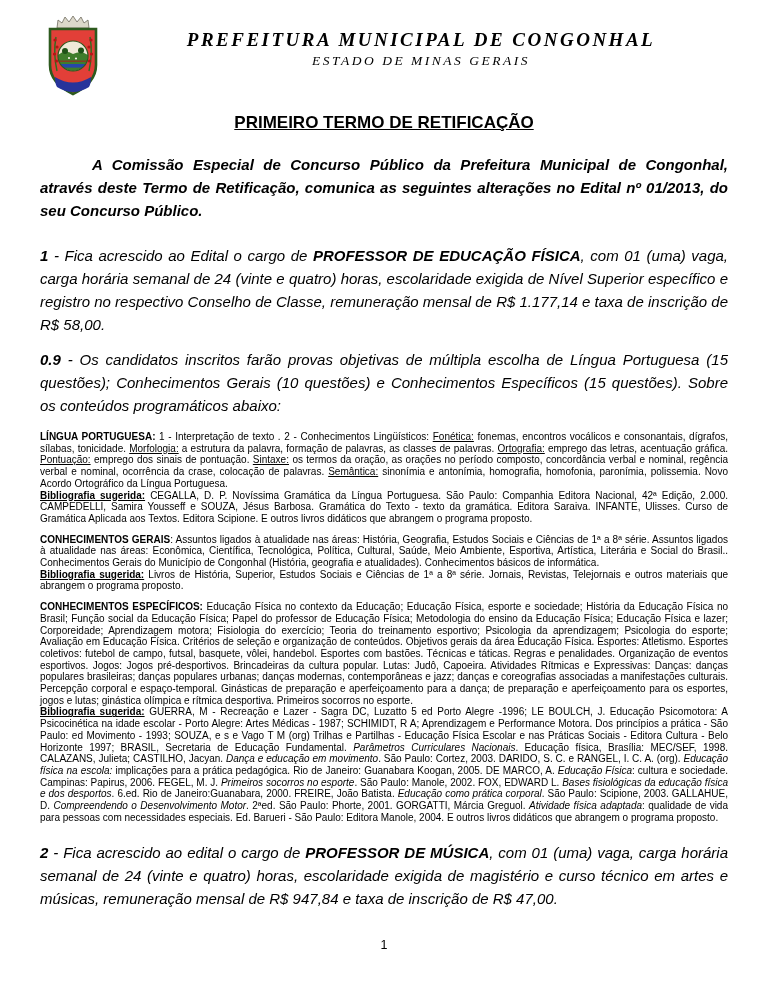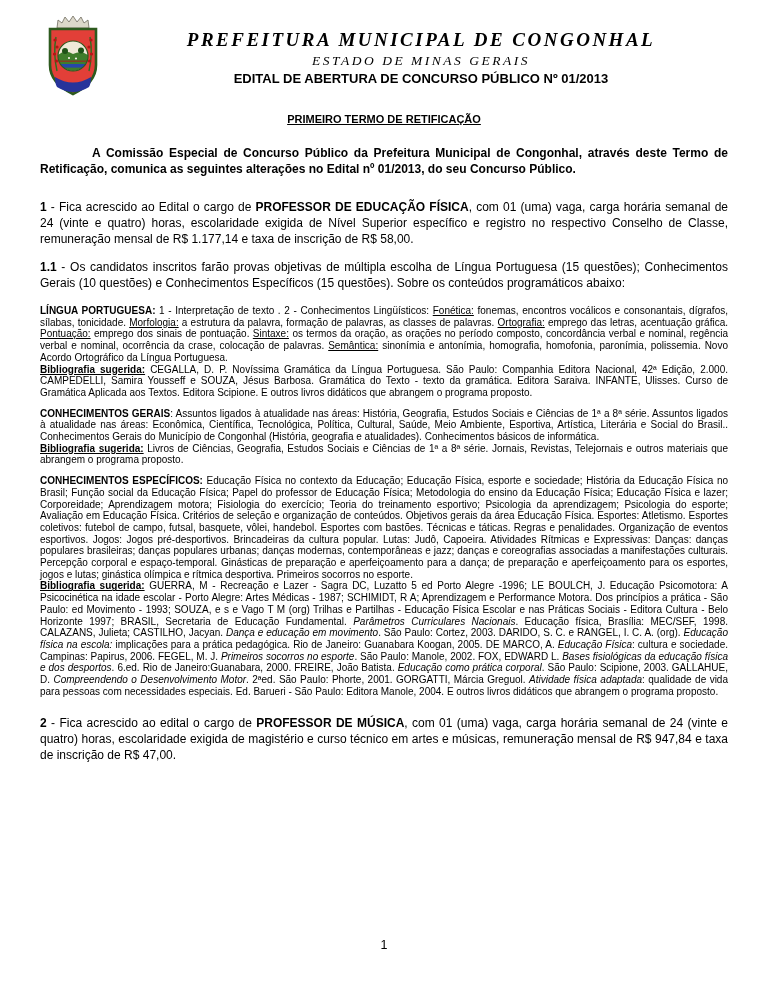--- a/index.html
+++ b/index.html
@@ -18,26 +18,26 @@
     font-weight:bold; font-style:italic;
     font-size:19px; letter-spacing:2.5px; white-space:nowrap;
   }
   .h-subtitle {
     font-family:"Liberation Serif","DejaVu Serif",serif;
     font-style:italic; font-size:13.5px; letter-spacing:2.5px; margin-top:2px;text-align:center;
   }
   .h-edital { font-weight:bold; font-size:13px; margin-top:2px; }
   
   .doc-title {
-    text-align:center; font-weight:bold; font-size:11px;
+    text-align:center; font-weight:bold; font-size:17px;
     text-decoration:underline; margin-top:12px;
   }
   
   .content { padding:0 40px; }
-  .para { font-size:12px; line-height:16px; text-align:justify; margin:0; }
+  .para { font-size:15px; line-height:23px; text-align:justify; margin:0;font-style:italic; }
   .indent { text-indent:52px; }
   .block { font-size:10px; line-height:11.7px; text-align:justify; margin:0; }
   .mt-intro { margin-top:20px; }
   .mt-item1 { margin-top:22px; }
   .mt-sub   { margin-top:12px; }
   .mt-lp    { margin-top:14px; }
   .mt-sec   { margin-top:9px; }
   .mt-item2 { margin-top:17px; }
   
   .r-b { font-weight:bold; }
@@ -87,41 +87,40 @@
         <circle cx="27" cy="45" r="1.1" fill="#f2efe6"></circle>
         <circle cx="34" cy="45.5" r="1.1" fill="#f2efe6"></circle>
       </g>
       <circle cx="31" cy="43" r="15" fill="none" stroke="#2d5a1e" stroke-width="1.2"></circle>
 
       <path d="M13 64 Q31 75 49 64 Q49 71 47 74 Q31 84 15 74 Q13 71 13 64 Z" fill="#27339b"></path>
     </svg>
     <div class="header-text">
       <div class="h-title">PREFEITURA MUNICIPAL DE CONGONHAL</div>
       <div class="h-subtitle">ESTADO DE MINAS GERAIS</div>
-      <div class="h-edital">EDITAL DE ABERTURA DE CONCURSO PÚBLICO Nº 01/2013</div>
     </div>
   </div>
 
   <div class="doc-title">PRIMEIRO TERMO DE RETIFICAÇÃO</div>
 
   <div class="content">
     <p class="para indent mt-intro"><span class="r-b">A Comissão Especial de Concurso Público da Prefeitura Municipal de Congonhal, através deste Termo de Retificação, comunica as seguintes alterações no Edital nº 01/2013, do seu Concurso Público.</span></p>
 
     <p class="para mt-item1"><span class="r-b">1</span><span> - Fica acrescido ao Edital o cargo de </span><span class="r-b">PROFESSOR DE EDUCAÇÃO FÍSICA</span><span>, com 01 (uma) vaga, carga horária semanal de 24 (vinte e quatro) horas, escolaridade exigida de Nível Superior específico e registro no respectivo Conselho de Classe, remuneração mensal de R$ 1.177,14 e taxa de inscrição de R$ 58,00.</span></p>
 
-    <p class="para mt-sub"><span class="r-b">1.1</span><span> - Os candidatos inscritos farão provas objetivas de múltipla escolha de Língua Portuguesa (15 questões); Conhecimentos Gerais (10 questões) e Conhecimentos Específicos (15 questões). Sobre os conteúdos programáticos abaixo:</span></p>
+    <p class="para mt-sub"><span class="r-b">0.9</span><span> - Os candidatos inscritos farão provas objetivas de múltipla escolha de Língua Portuguesa (15 questões); Conhecimentos Gerais (10 questões) e Conhecimentos Específicos (15 questões). Sobre os conteúdos programáticos abaixo:</span></p>
 
     <div class="mt-lp">
       <p class="block"><span class="r-b">LÍNGUA PORTUGUESA:</span><span> 1 - Interpretação de texto . 2 - Conhecimentos Lingüísticos: </span><span class="r-u">Fonética:</span><span> fonemas, encontros vocálicos e consonantais, dígrafos, sílabas, tonicidade. </span><span class="r-u">Morfologia:</span><span> a estrutura da palavra, formação de palavras, as classes de palavras. </span><span class="r-u">Ortografia:</span><span> emprego das letras, acentuação gráfica. </span><span class="r-u">Pontuação:</span><span> emprego dos sinais de pontuação. </span><span class="r-u">Sintaxe:</span><span> os termos da oração, as orações no período composto, concordância verbal e nominal, regência verbal e nominal, ocorrência da crase, colocação de palavras. </span><span class="r-u">Semântica:</span><span> sinonímia e antonímia, homografia, homofonia, paronímia, polissemia. Novo Acordo Ortográfico da Língua Portuguesa.</span></p>
       <p class="block"><span class="r-b r-u">Bibliografia sugerida:</span><span> CEGALLA, D. P. Novíssima Gramática da Língua Portuguesa. São Paulo: Companhia Editora Nacional, 42ª Edição, 2.000. CAMPEDELLI, Samira Yousseff e SOUZA, Jésus Barbosa. Gramática do Texto - texto da gramática. Editora Saraiva. INFANTE, Ulisses. Curso de Gramática Aplicada aos Textos. Editora Scipione. E outros livros didáticos que abrangem o programa proposto.</span></p>
     </div>
 
     <div class="mt-sec">
       <p class="block"><span class="r-b">CONHECIMENTOS GERAIS</span><span>: Assuntos ligados à atualidade nas áreas: História, Geografia, Estudos Sociais e Ciências de 1ª a 8ª série. Assuntos ligados à atualidade nas áreas: Econômica, Científica, Tecnológica, Política, Cultural, Saúde, Meio Ambiente, Esportiva, Artística, Literária e Social do Brasil.. Conhecimentos Gerais do Município de Congonhal (História, geografia e atualidades). Conhecimentos básicos de informática.</span></p>
-      <p class="block"><span class="r-b r-u">Bibliografia sugerida:</span><span> Livros de Ciências, Geografia, Estudos Sociais e Ciências de 1ª a 8ª série. Jornais, Revistas, Telejornais e outros materiais que abrangem o programa proposto.</span></p>
+      <p class="block"><span class="r-b r-u">Bibliografia sugerida:</span><span> Livros de História, Superior, Estudos Sociais e Ciências de 1ª a 8ª série. Jornais, Revistas, Telejornais e outros materiais que abrangem o programa proposto.</span></p>
     </div>
 
     <div class="mt-sec">
       <p class="block"><span class="r-b">CONHECIMENTOS ESPECÍFICOS:</span><span> Educação Física no contexto da Educação; Educação Física, esporte e sociedade; História da Educação Física no Brasil; Função social da Educação Física; Papel do professor de Educação Física; Metodologia do ensino da Educação Física; Educação Física e lazer; Corporeidade; Aprendizagem motora; Fisiologia do exercício; Teoria do treinamento esportivo; Psicologia da aprendizagem; Psicologia do esporte; Avaliação em Educação Física. Critérios de seleção e organização de conteúdos. Objetivos gerais da área Educação Física. Esportes: Atletismo. Esportes coletivos: futebol de campo, futsal, basquete, vôlei, handebol. Esportes com bastões. Técnicas e táticas. Regras e penalidades. Organização de eventos esportivos. Jogos: Jogos pré-desportivos. Brincadeiras da cultura popular. Lutas: Judô, Capoeira. Atividades Rítmicas e Expressivas: Danças: danças populares brasileiras; danças populares urbanas; danças modernas, contemporâneas e jazz; danças e coreografias associadas a manifestações culturais. Percepção corporal e espaço-temporal. Ginásticas de preparação e aperfeiçoamento para a dança; de preparação e aperfeiçoamento para os esportes, jogos e lutas; ginástica olímpica e rítmica desportiva. Primeiros socorros no esporte.</span></p>
       <p class="block"><span class="r-b r-u">Bibliografia sugerida:</span><span> GUERRA, M - Recreação e Lazer - Sagra DC, Luzatto 5 ed Porto Alegre -1996; LE BOULCH, J. Educação Psicomotora: A Psicocinética na idade escolar - Porto Alegre: Artes Médicas - 1987; SCHIMIDT, R A; Aprendizagem e Performance Motora. Dos princípios a prática - São Paulo: ed Movimento - 1993; SOUZA, e s e Vago T M (org) Trilhas e Partilhas - Educação Física Escolar e nas Práticas Sociais - Editora Cultura - Belo Horizonte 1997; BRASIL, Secretaria de Educação Fundamental. </span><span class="r-i">Parâmetros Curriculares Nacionais</span><span>. Educação física, Brasília: MEC/SEF, 1998. CALAZANS, Julieta; CASTILHO, Jacyan. </span><span class="r-i">Dança e educação em movimento</span><span>. São Paulo: Cortez, 2003. DARIDO, S. C. e RANGEL, I. C. A. (org). </span><span class="r-i">Educação física na escola:</span><span> implicações para a prática pedagógica. Rio de Janeiro: Guanabara Koogan, 2005. DE MARCO, A. </span><span class="r-i">Educação Física</span><span>: cultura e sociedade. Campinas: Papirus, 2006. FEGEL, M. J. </span><span class="r-i">Primeiros socorros no esporte</span><span>. São Paulo: Manole, 2002. FOX, EDWARD L. </span><span class="r-i">Bases fisiológicas da educação física e dos desportos</span><span>. 6.ed. Rio de Janeiro:Guanabara, 2000. FREIRE, João Batista. </span><span class="r-i">Educação como prática corporal</span><span>. São Paulo: Scipione, 2003. GALLAHUE, D. </span><span class="r-i">Compreendendo o Desenvolvimento Motor</span><span>. 2ªed. São Paulo: Phorte, 2001. GORGATTI, Márcia Greguol. </span><span class="r-i">Atividade física adaptada</span><span>: qualidade de vida para pessoas com necessidades especiais. Ed. Barueri - São Paulo: Editora Manole, 2004. E outros livros didáticos que abrangem o programa proposto.</span></p>
     </div>
 
     <p class="para mt-item2"><span class="r-b">2</span><span> - Fica acrescido ao edital o cargo de </span><span class="r-b">PROFESSOR DE MÚSICA</span><span>, com 01 (uma) vaga, carga horária semanal de 24 (vinte e quatro) horas, escolaridade exigida de magistério e curso técnico em artes e músicas, remuneração mensal de R$ 947,84 e taxa de inscrição de R$ 47,00.</span></p>
 
   </div>

